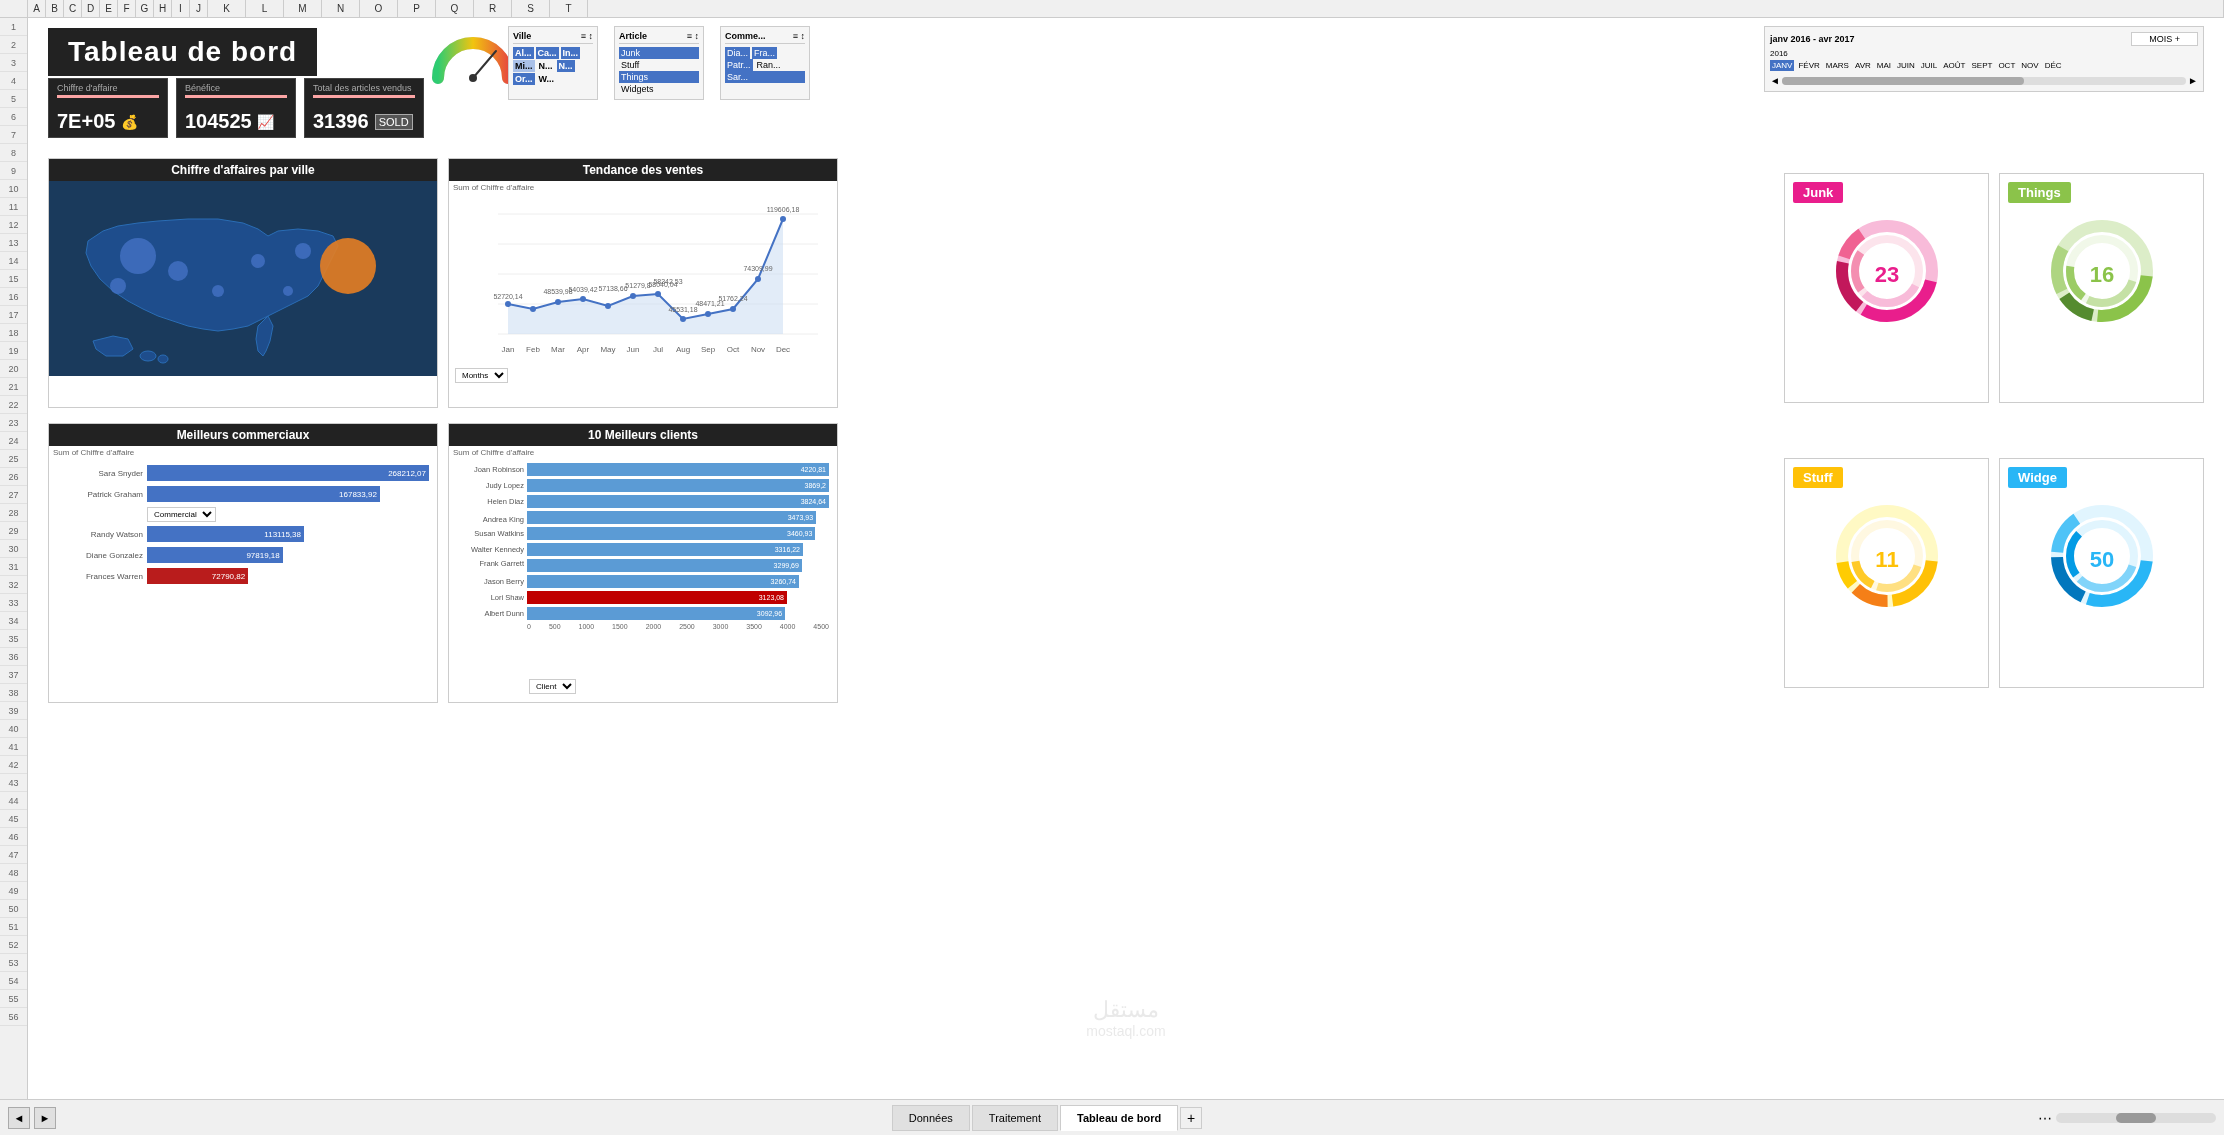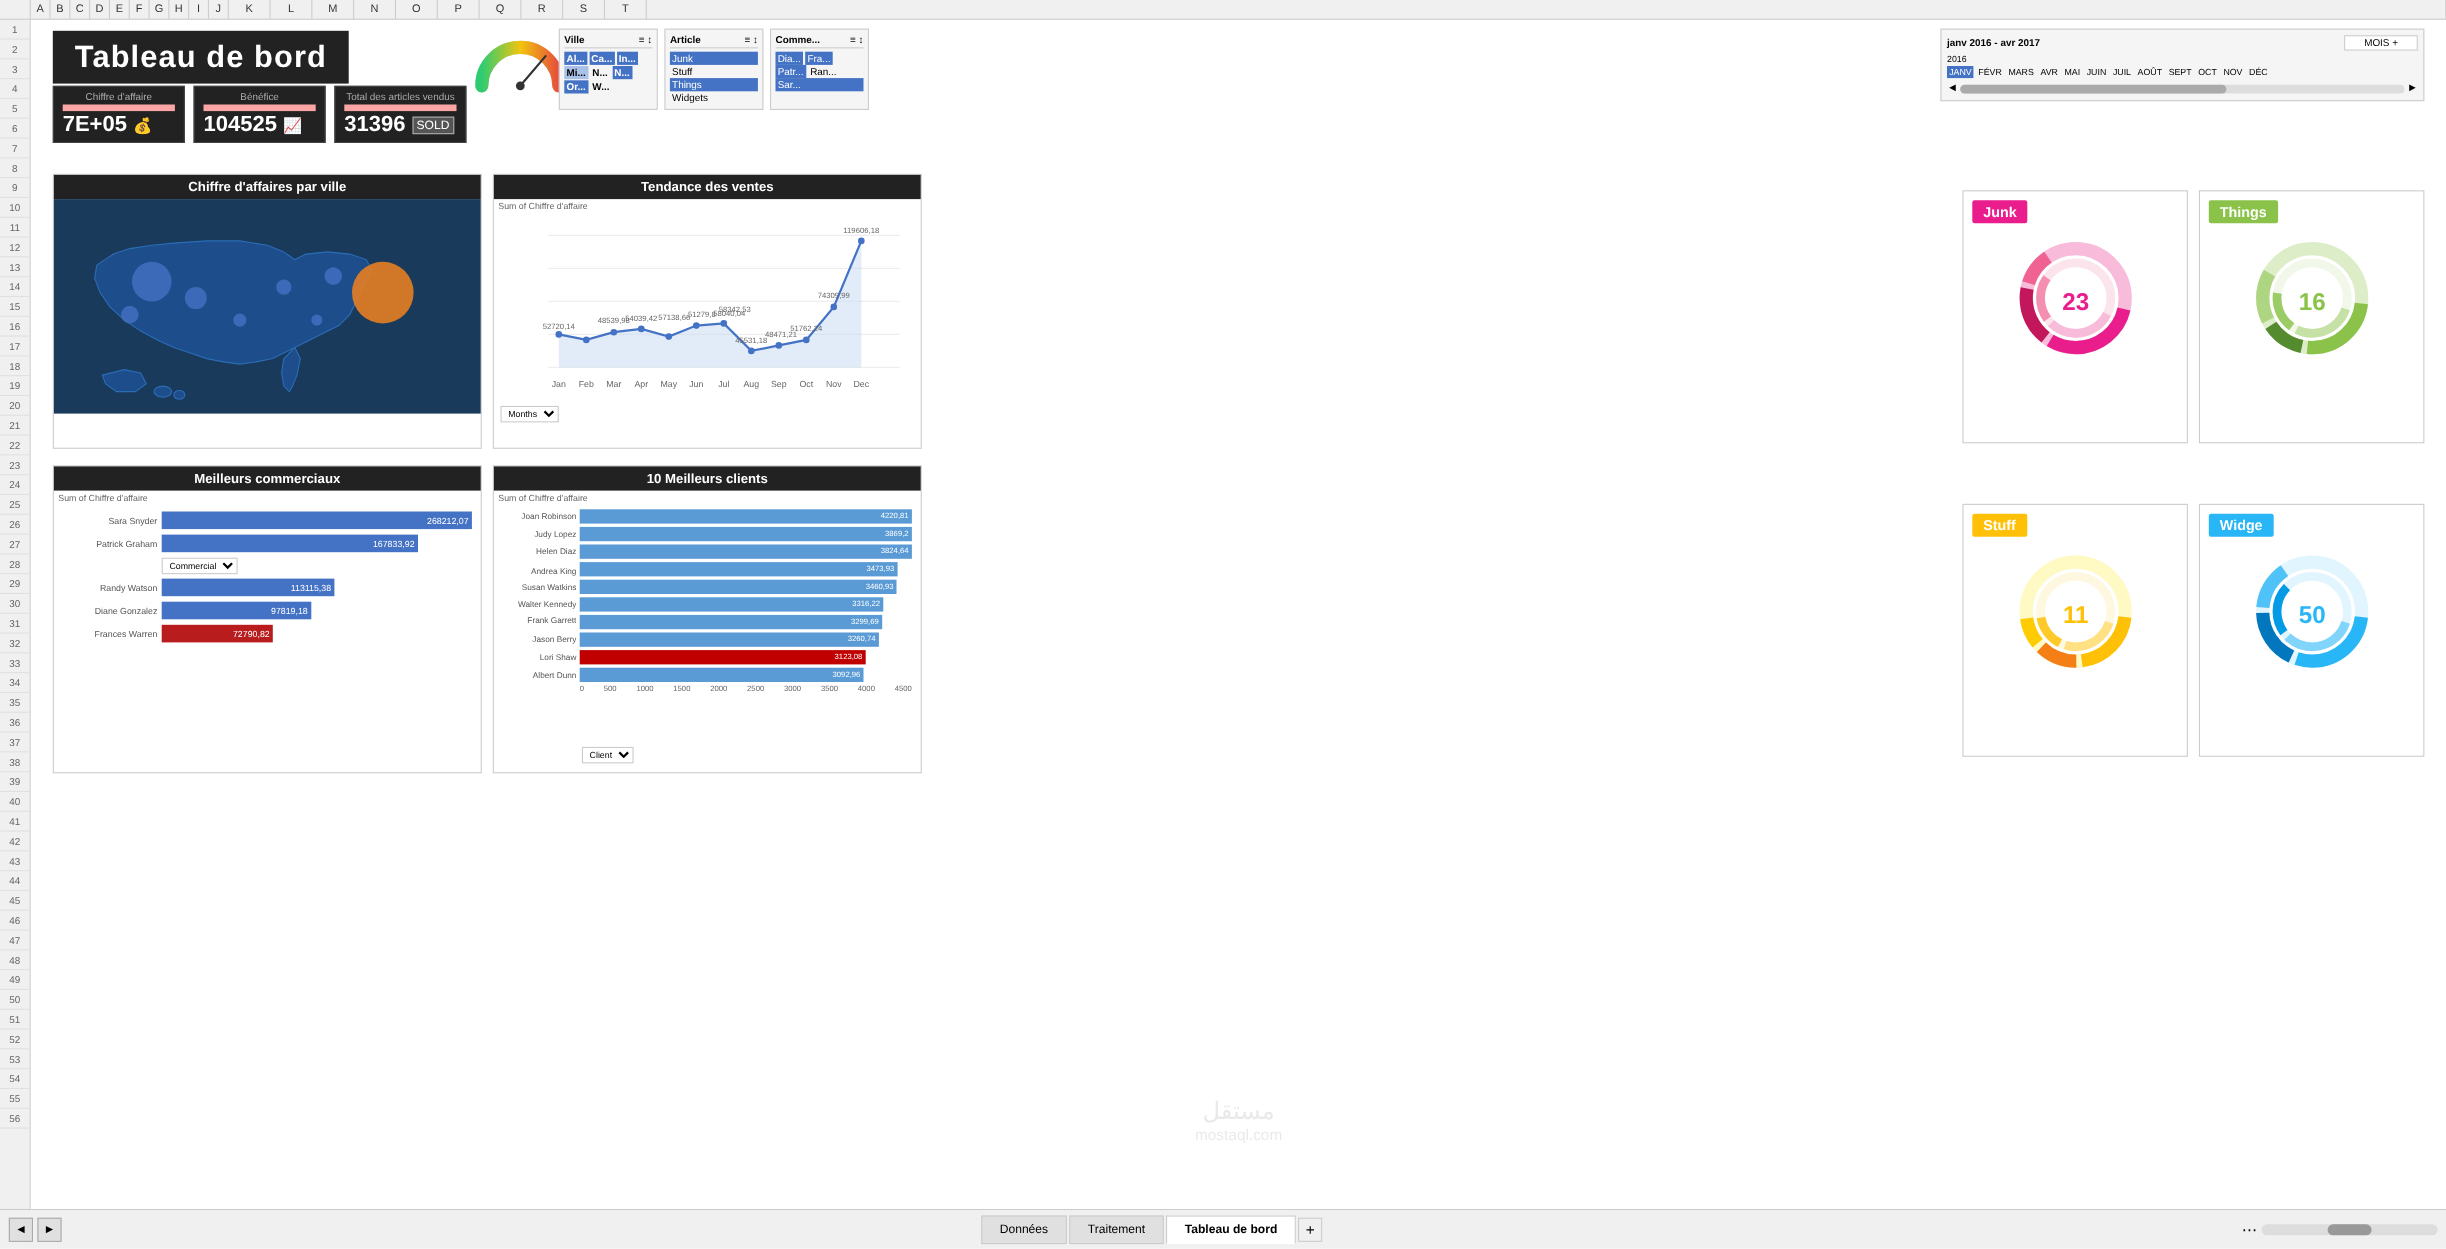--- a/index.html
+++ b/index.html
@@ -22,26 +22,26 @@
 
     
     .dash-title { position: absolute; top: 10px; left: 20px; background: #222; color: #fff; font-size: 28px; font-weight: bold; padding: 8px 20px; letter-spacing: 1px; z-index: 10; }
 
     
     .gauge-area { position: absolute; top: 8px; left: 380px; width: 90px; height: 70px; }
 
     
     .kpi-row { position: absolute; top: 60px; left: 20px; display: flex; gap: 8px; }
     .kpi-box { background: #222; color: #fff; border: 1px solid #444; padding: 4px 8px; min-width: 120px; }
-    .kpi-label { font-size: 9px; color: #aaa; border-bottom: 6px solid #fca5a5; padding-bottom: 2px; margin-bottom: 1px; text-align: center; }
+    .kpi-label { font-size: 9px; color: #aaa; border-bottom: 3px solid #fca5a5; padding-bottom: 2px; margin-bottom: 12px; }
     .kpi-value { font-size: 20px; font-weight: bold; color: #fff; }
     .kpi-icon { font-size: 14px; margin-left: 6px; }
 
     
-    .filter-area { position: absolute; top: 8px; left: 480px; display: flex; gap: 6px; }
+    .filter-area { position: absolute; top: 8px; left: 480px; display: flex; gap: 16px; }
     .filter-panel { background: #f5f5f5; border: 1px solid #ccc; padding: 4px; min-width: 90px; }
     .filter-header { display: flex; justify-content: space-between; align-items: center; font-size: 9px; font-weight: bold; margin-bottom: 3px; border-bottom: 1px solid #ccc; padding-bottom: 2px; }
     .filter-item { font-size: 9px; padding: 1px 2px; }
     .filter-item.selected { background: #4472c4; color: #fff; }
     .filter-item.partial { background: #a9c0e8; }
 
     
     .chart-panel { position: absolute; background: #fff; border: 1px solid #ccc; }
     .chart-title { background: #222; color: #fff; text-align: center; font-size: 12px; font-weight: bold; padding: 4px; }
     .chart-subtitle { font-size: 8px; color: #666; padding: 2px 4px; }

